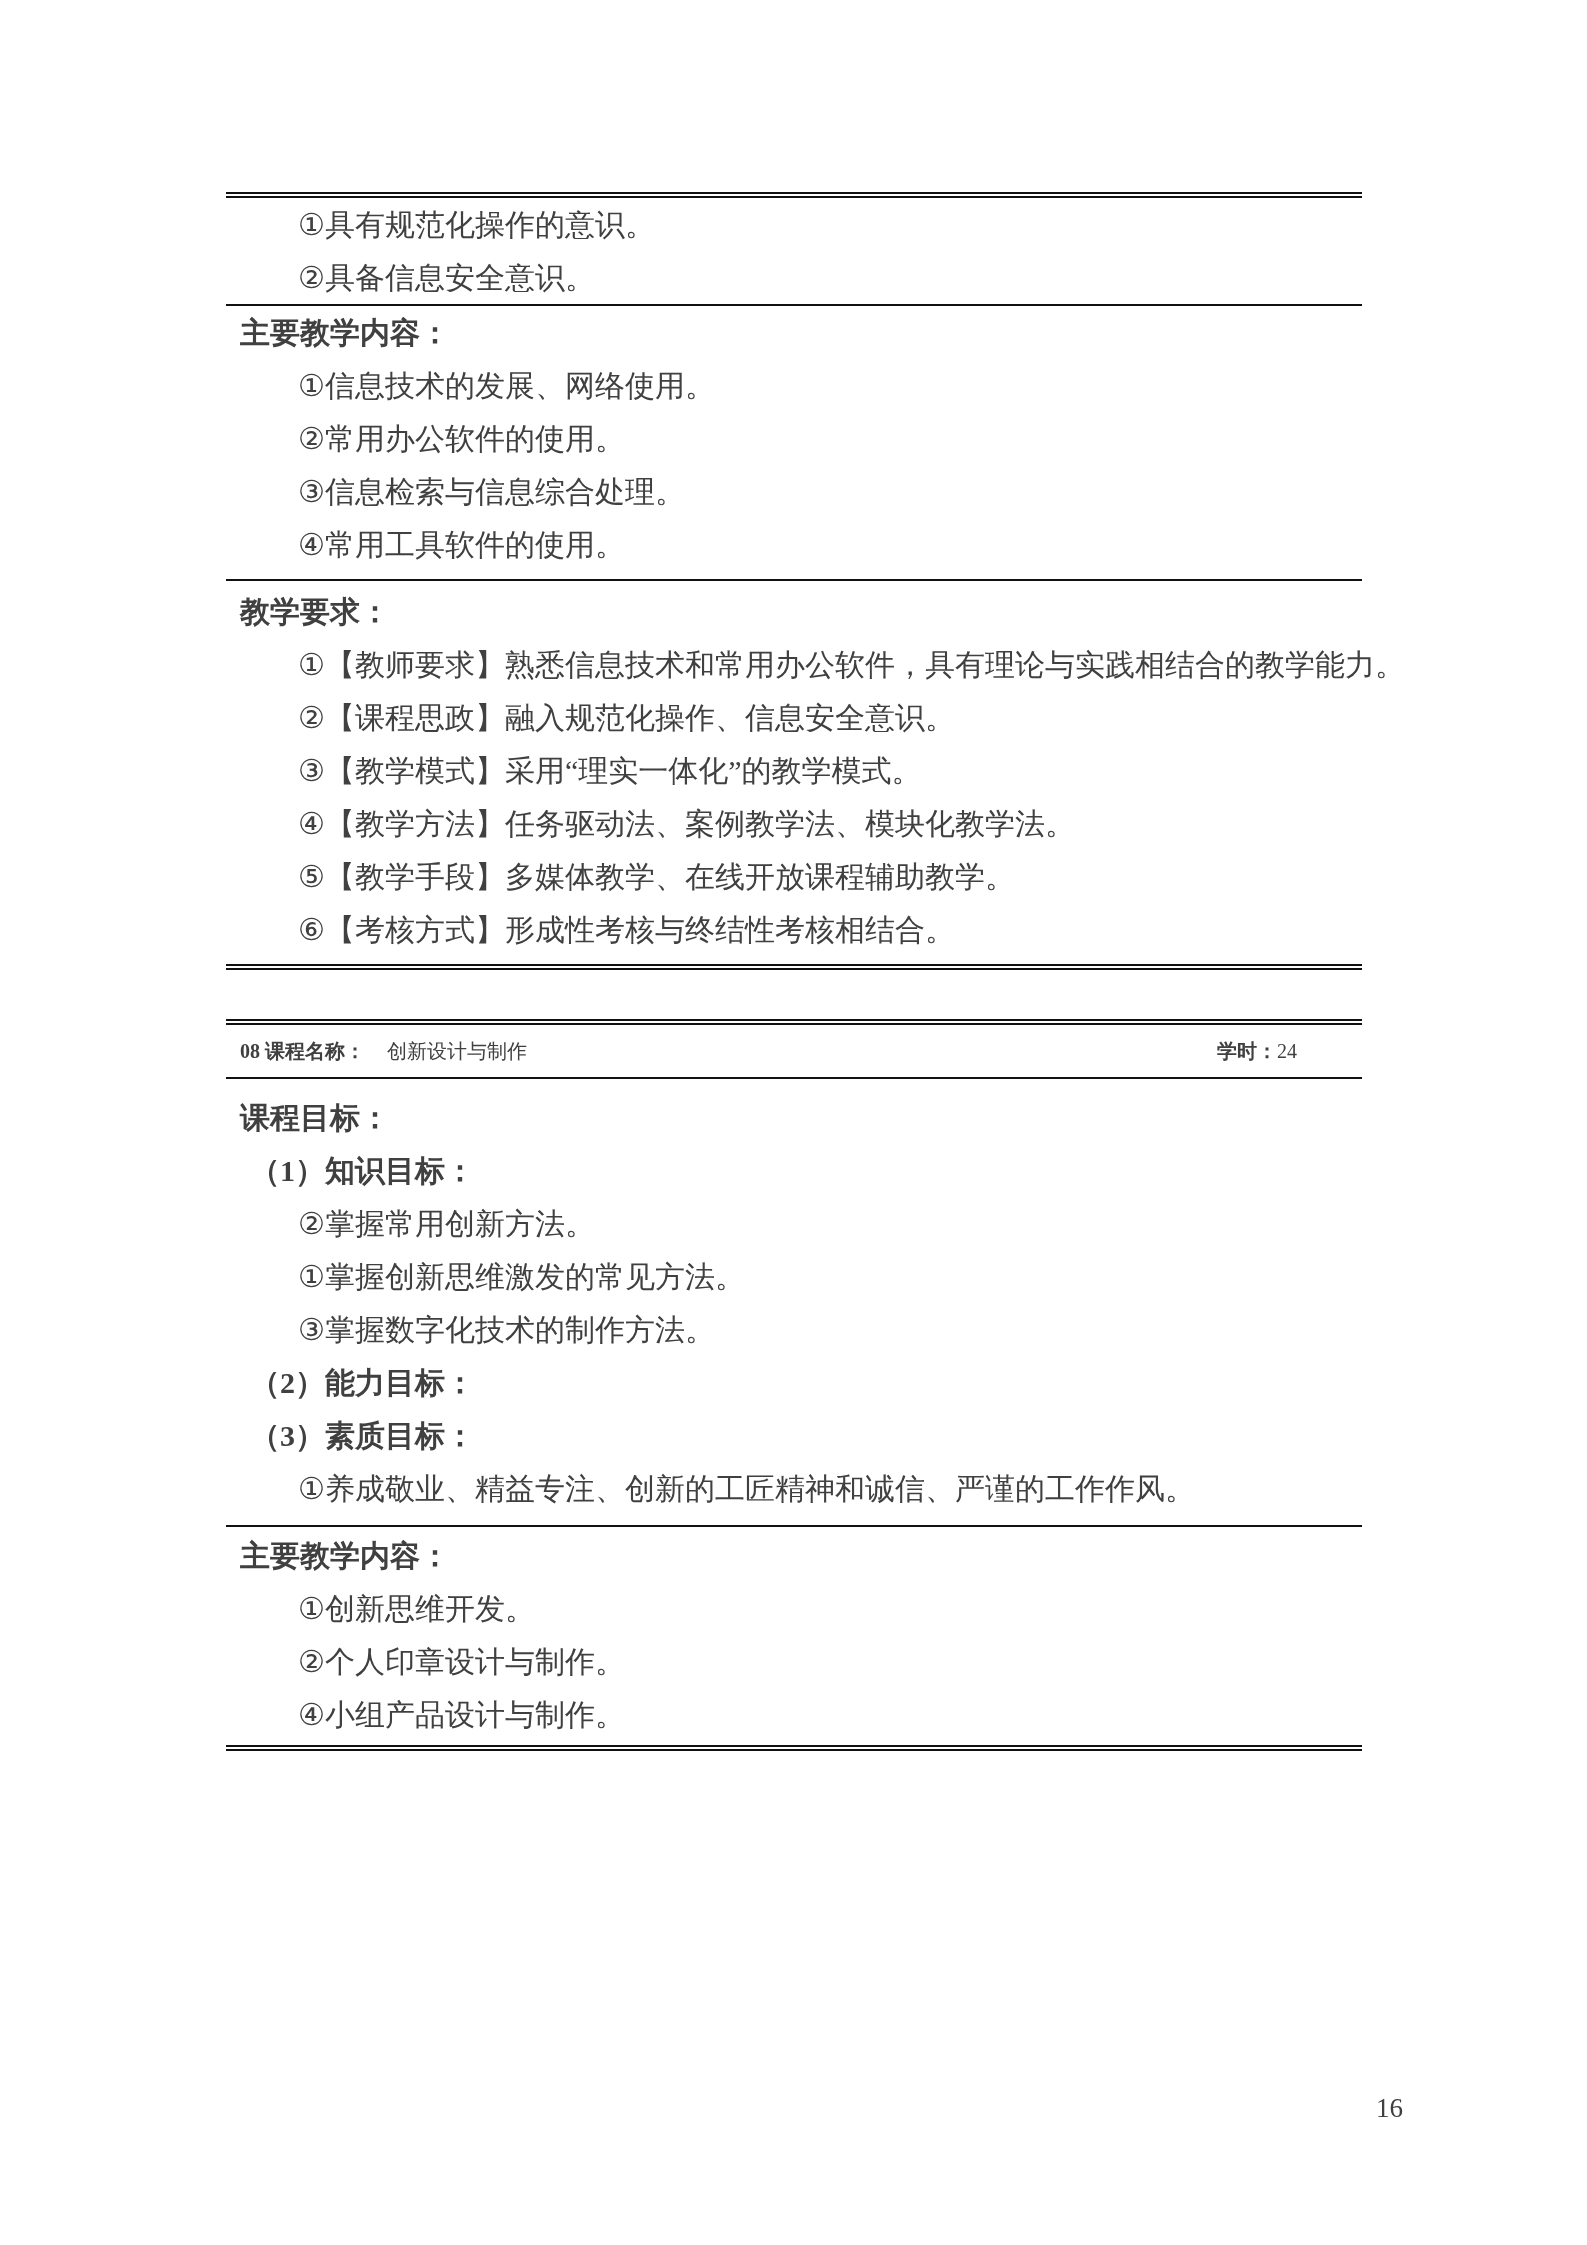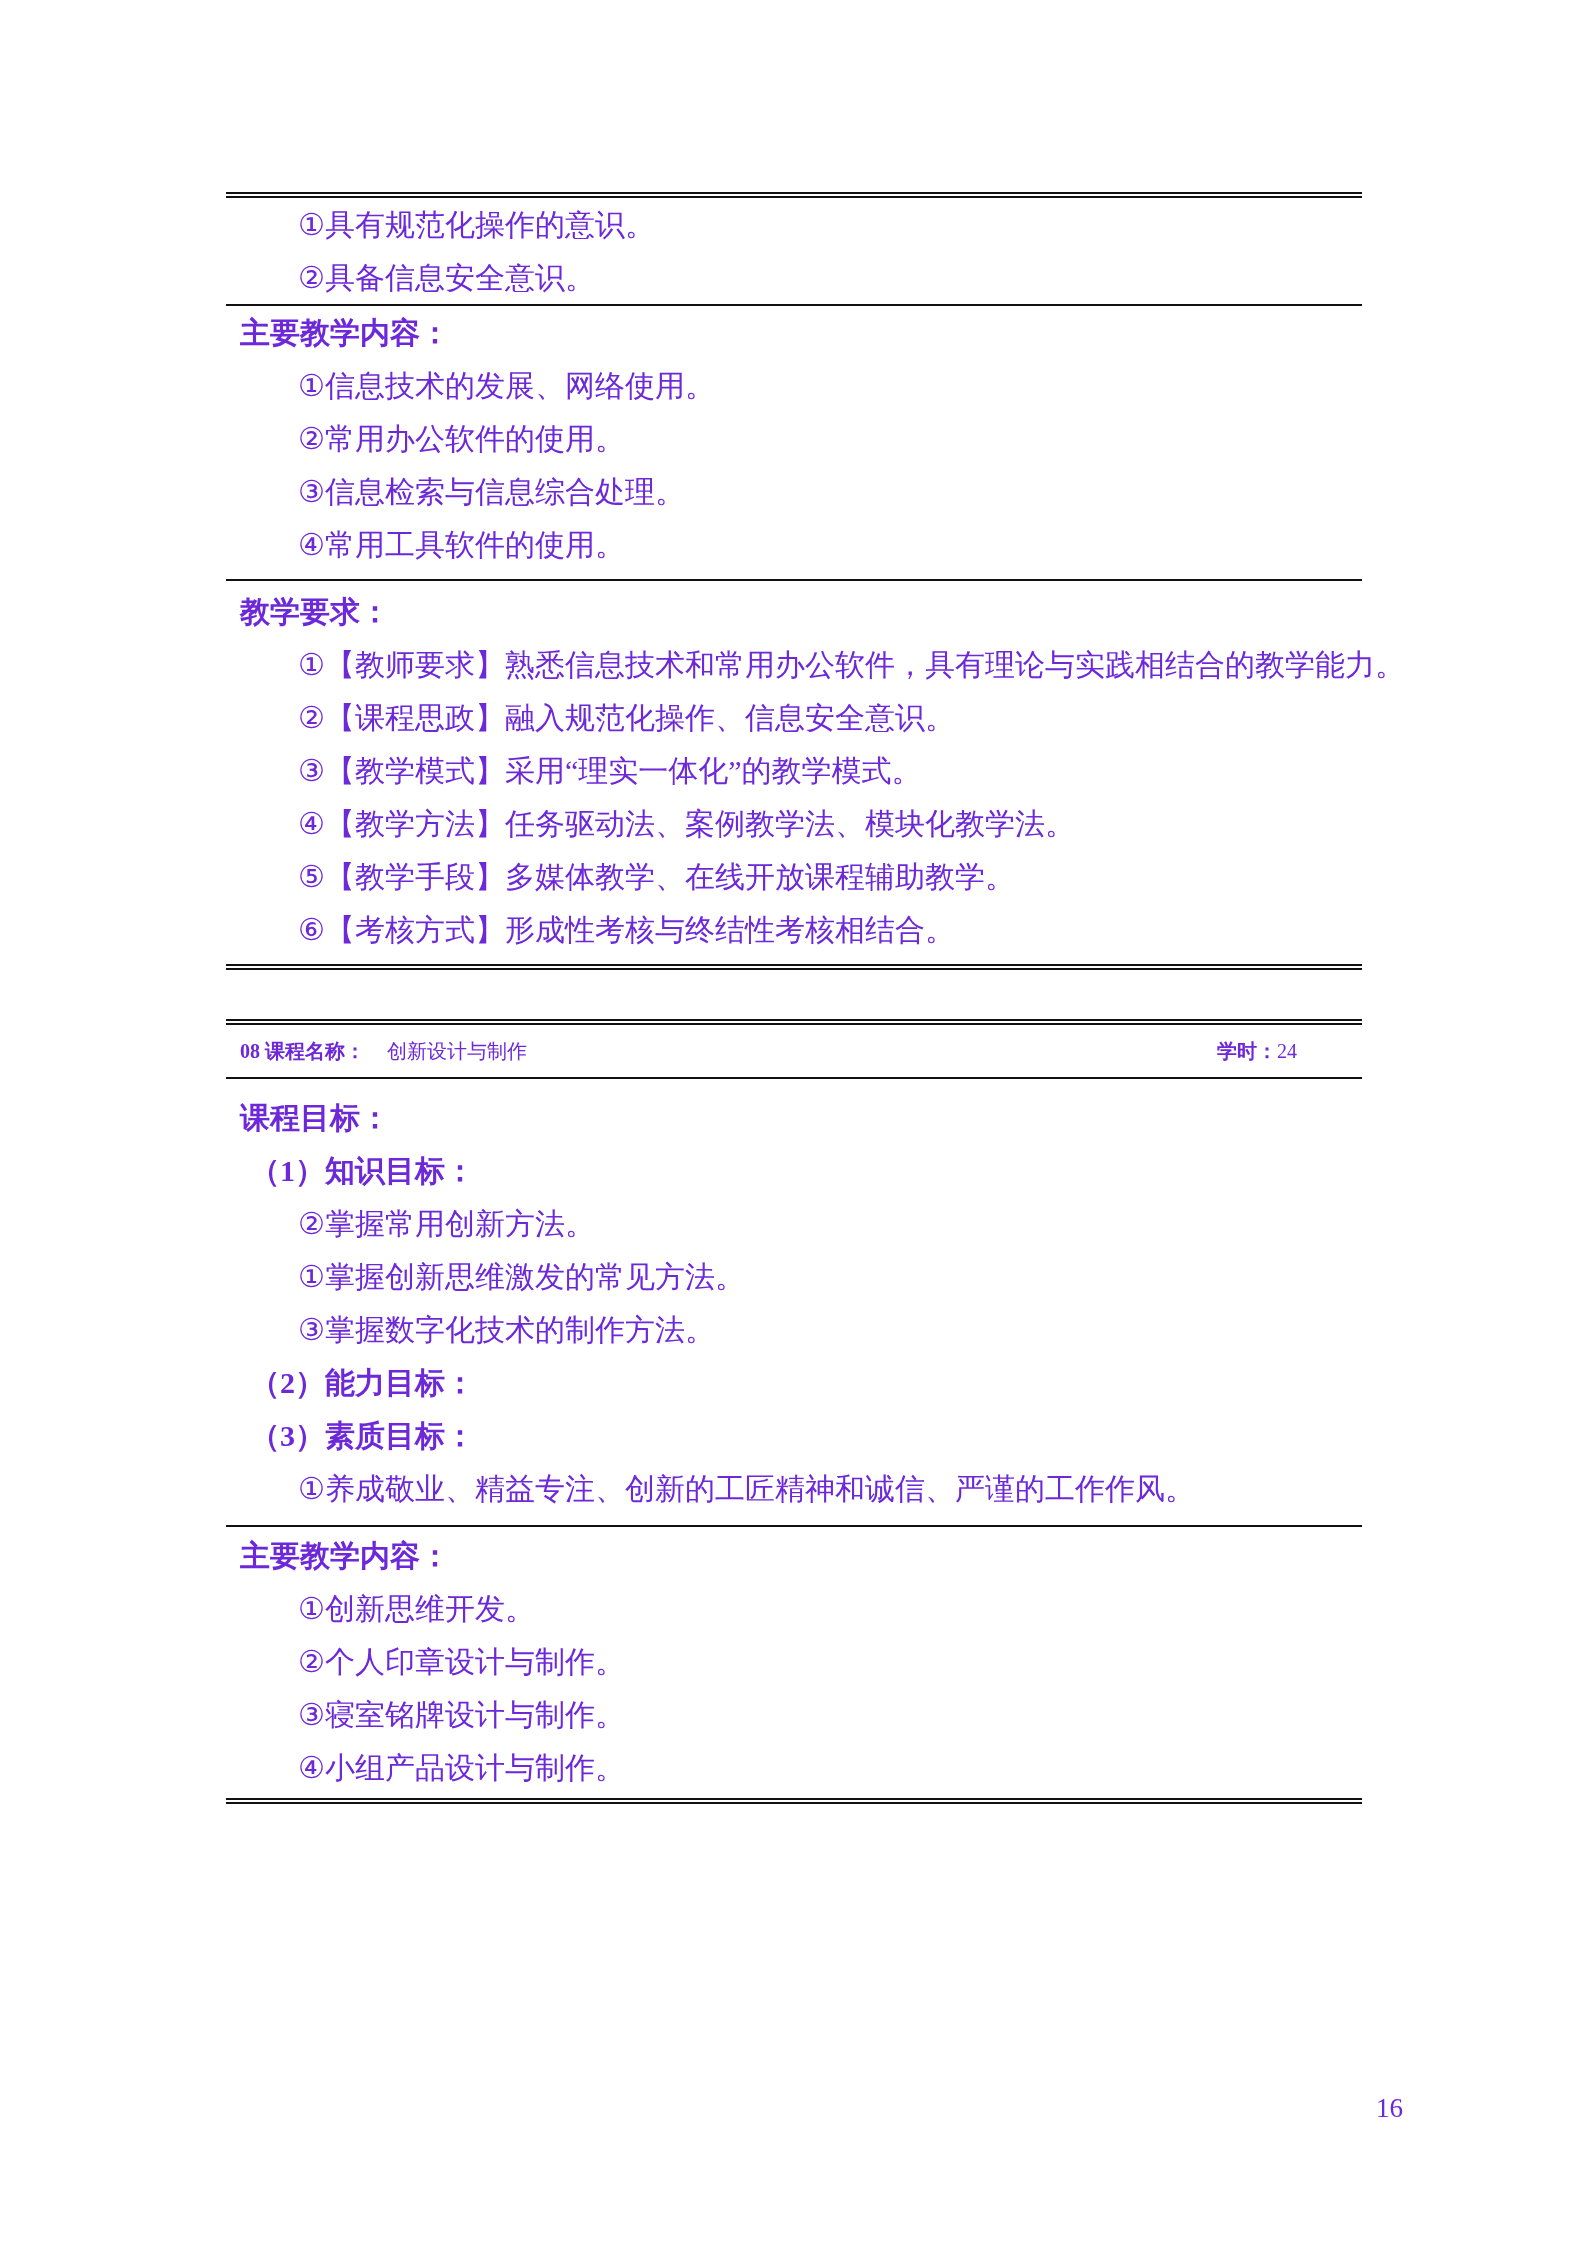--- a/index.html
+++ b/index.html
@@ -6,21 +6,21 @@
     margin: 0;
     padding: 0;
     background: #ffffff;
   }
   .page {
     position: relative;
     width: 1587px;
     height: 2245px;
     background: #ffffff;
     font-family: "Liberation Serif", "DejaVu Serif", "DejaVu Sans", serif;
-    color: #6d28d9;
+    color: #404040;
     overflow: hidden;
   }
   .content {
     position: absolute;
     left: 226px;
     top: 192px;
     width: 1136px;
   }
   
   .rule {
@@ -137,21 +137,20 @@
         <p class="subhdr">（3）素质目标：</p>
         <p class="item">①养成敬业、精益专注、创新的工匠精神和诚信、严谨的工作作风。</p>
       </div>
 
       <div class="rule"></div>
 
       <div class="cell c5">
         <p class="hdr">主要教学内容：</p>
         <p class="item">①创新思维开发。</p>
         <p class="item">②个人印章设计与制作。</p>
-        <p class="item">③寝室铭牌设计与制作。</p>
         <p class="item">④小组产品设计与制作。</p>
       </div>
 
       <div class="rule-dbl"></div>
     </section>
 
   </div>
 
   <div class="page-number">16</div>
 </div>

